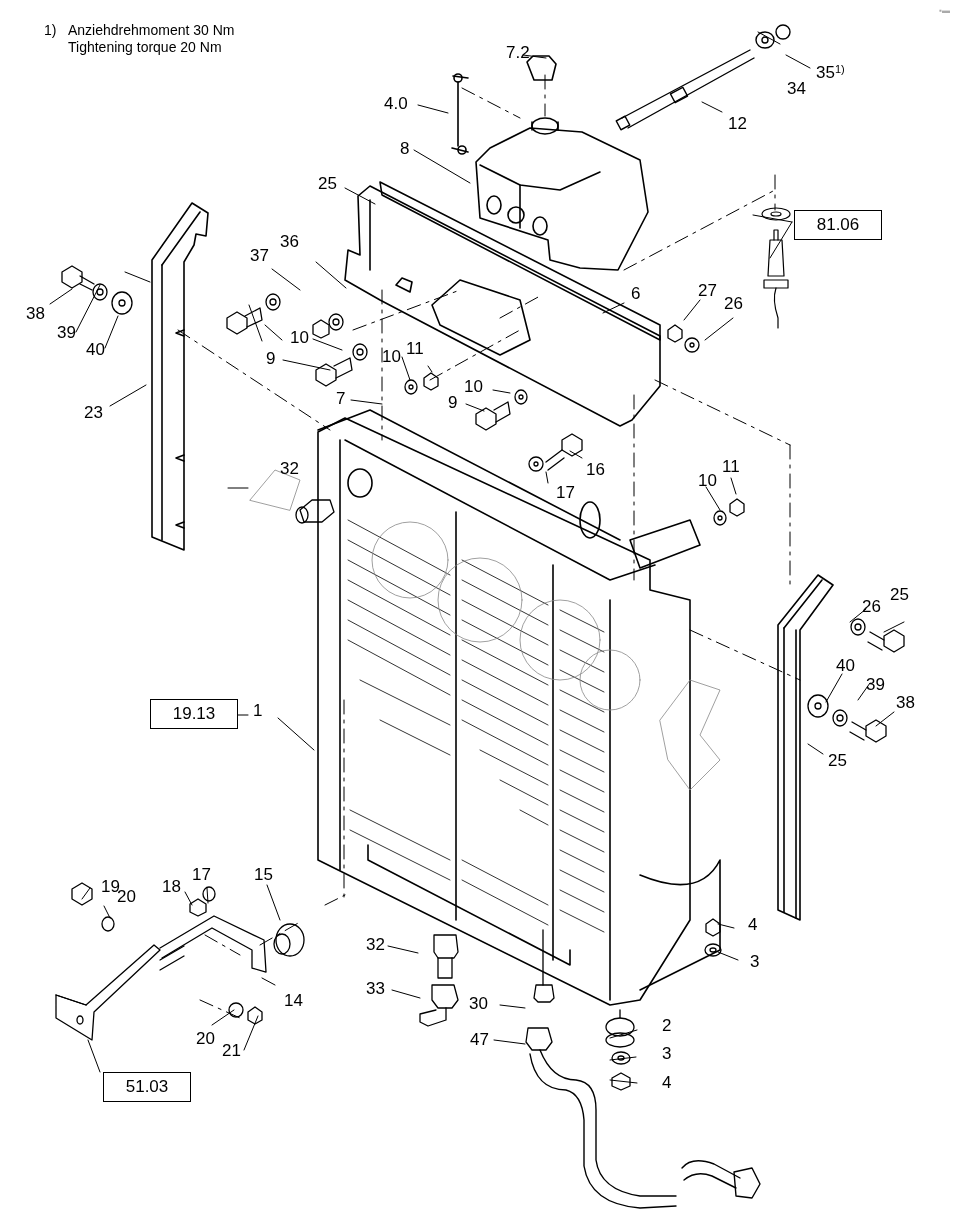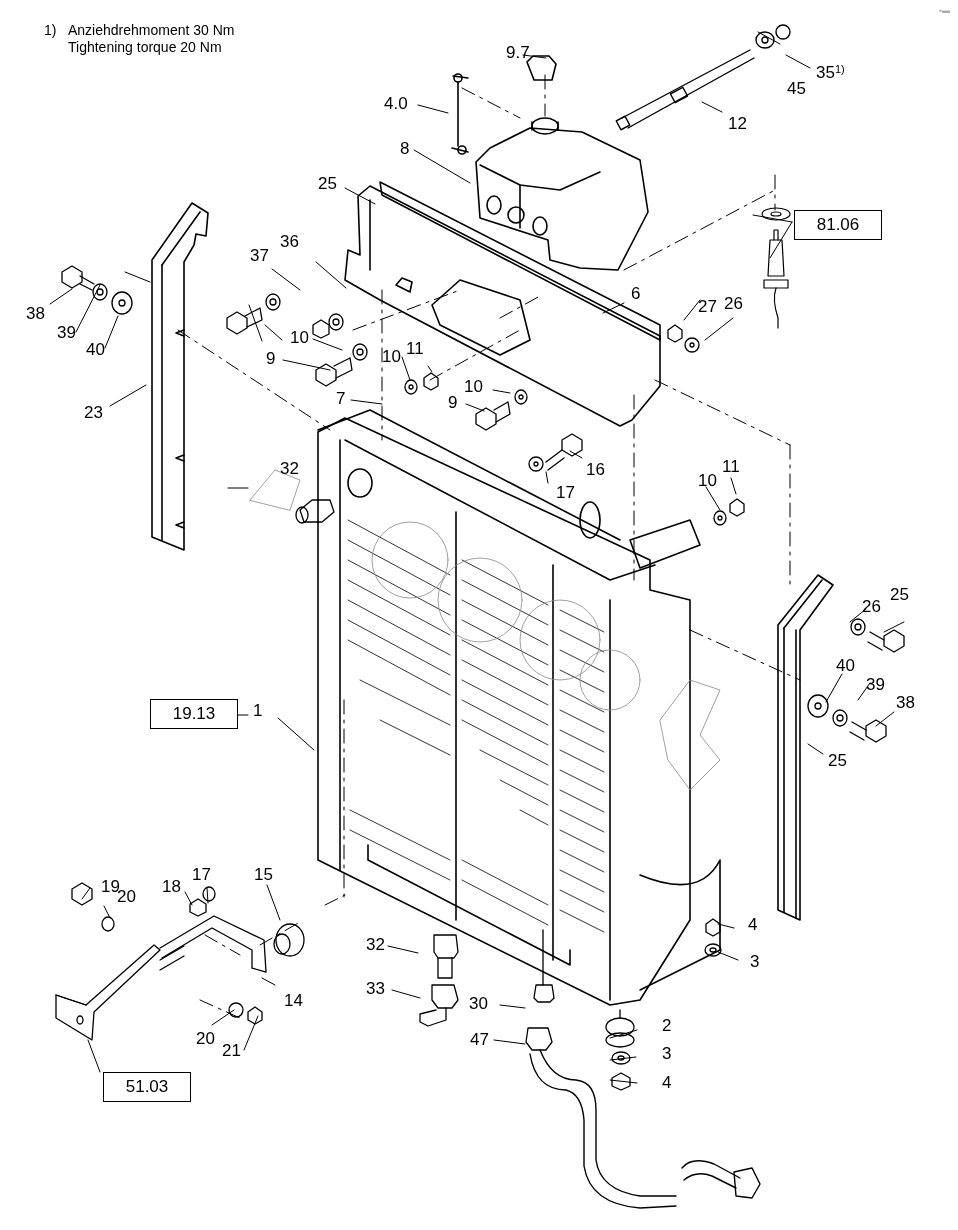--- a/index.html
+++ b/index.html
@@ -301,42 +301,42 @@
   <g stroke="#888" stroke-width="0.8">
     <path d="M660 720 L690 680 L720 690 L700 735 L720 760 L690 790 L668 760 Z"></path>
     <path d="M250 500 L275 470 L300 480 L290 510 Z"></path>
     <circle cx="410" cy="560" r="38"></circle>
     <circle cx="480" cy="600" r="42"></circle>
     <circle cx="560" cy="640" r="40"></circle>
     <circle cx="610" cy="680" r="30"></circle>
   </g>
 </svg>
 
-<span class="lbl" style="left:506px;top:44px">9.7</span>
+<span class="lbl" style="left:506px;top:44px">7.2</span>
 <span class="lbl" style="left:384px;top:95px">4.0</span>
 <span class="lbl" style="left:400px;top:140px">8</span>
 <span class="lbl" style="left:728px;top:115px">12</span>
-<span class="lbl" style="left:787px;top:80px">45</span>
+<span class="lbl" style="left:787px;top:80px">34</span>
 <span class="lbl" style="left:816px;top:64px"><span>35</span><sup>1)</sup></span>
 <span class="lbl" style="left:318px;top:175px">25</span>
 <span class="lbl" style="left:280px;top:233px">36</span>
 <span class="lbl" style="left:250px;top:247px">37</span>
 <span class="lbl" style="left:26px;top:305px">38</span>
 <span class="lbl" style="left:57px;top:324px">39</span>
 <span class="lbl" style="left:86px;top:341px">40</span>
 <span class="lbl" style="left:84px;top:404px">23</span>
 <span class="lbl" style="left:290px;top:329px">10</span>
 <span class="lbl" style="left:266px;top:350px">9</span>
 <span class="lbl" style="left:382px;top:348px">10</span>
 <span class="lbl" style="left:406px;top:340px">11</span>
 <span class="lbl" style="left:336px;top:390px">7</span>
 <span class="lbl" style="left:464px;top:378px">10</span>
 <span class="lbl" style="left:448px;top:394px">9</span>
 <span class="lbl" style="left:631px;top:285px">6</span>
-<span class="lbl" style="left:698px;top:298px">27</span>
+<span class="lbl" style="left:698px;top:282px">27</span>
 <span class="lbl" style="left:724px;top:295px">26</span>
 <span class="lbl" style="left:586px;top:461px">16</span>
 <span class="lbl" style="left:556px;top:484px">17</span>
 <span class="lbl" style="left:698px;top:472px">10</span>
 <span class="lbl" style="left:722px;top:458px">11</span>
 <span class="lbl" style="left:280px;top:460px">32</span>
 <span class="lbl" style="left:253px;top:702px">1</span>
 <span class="lbl" style="left:862px;top:598px">26</span>
 <span class="lbl" style="left:890px;top:586px">25</span>
 <span class="lbl" style="left:836px;top:657px">40</span>

